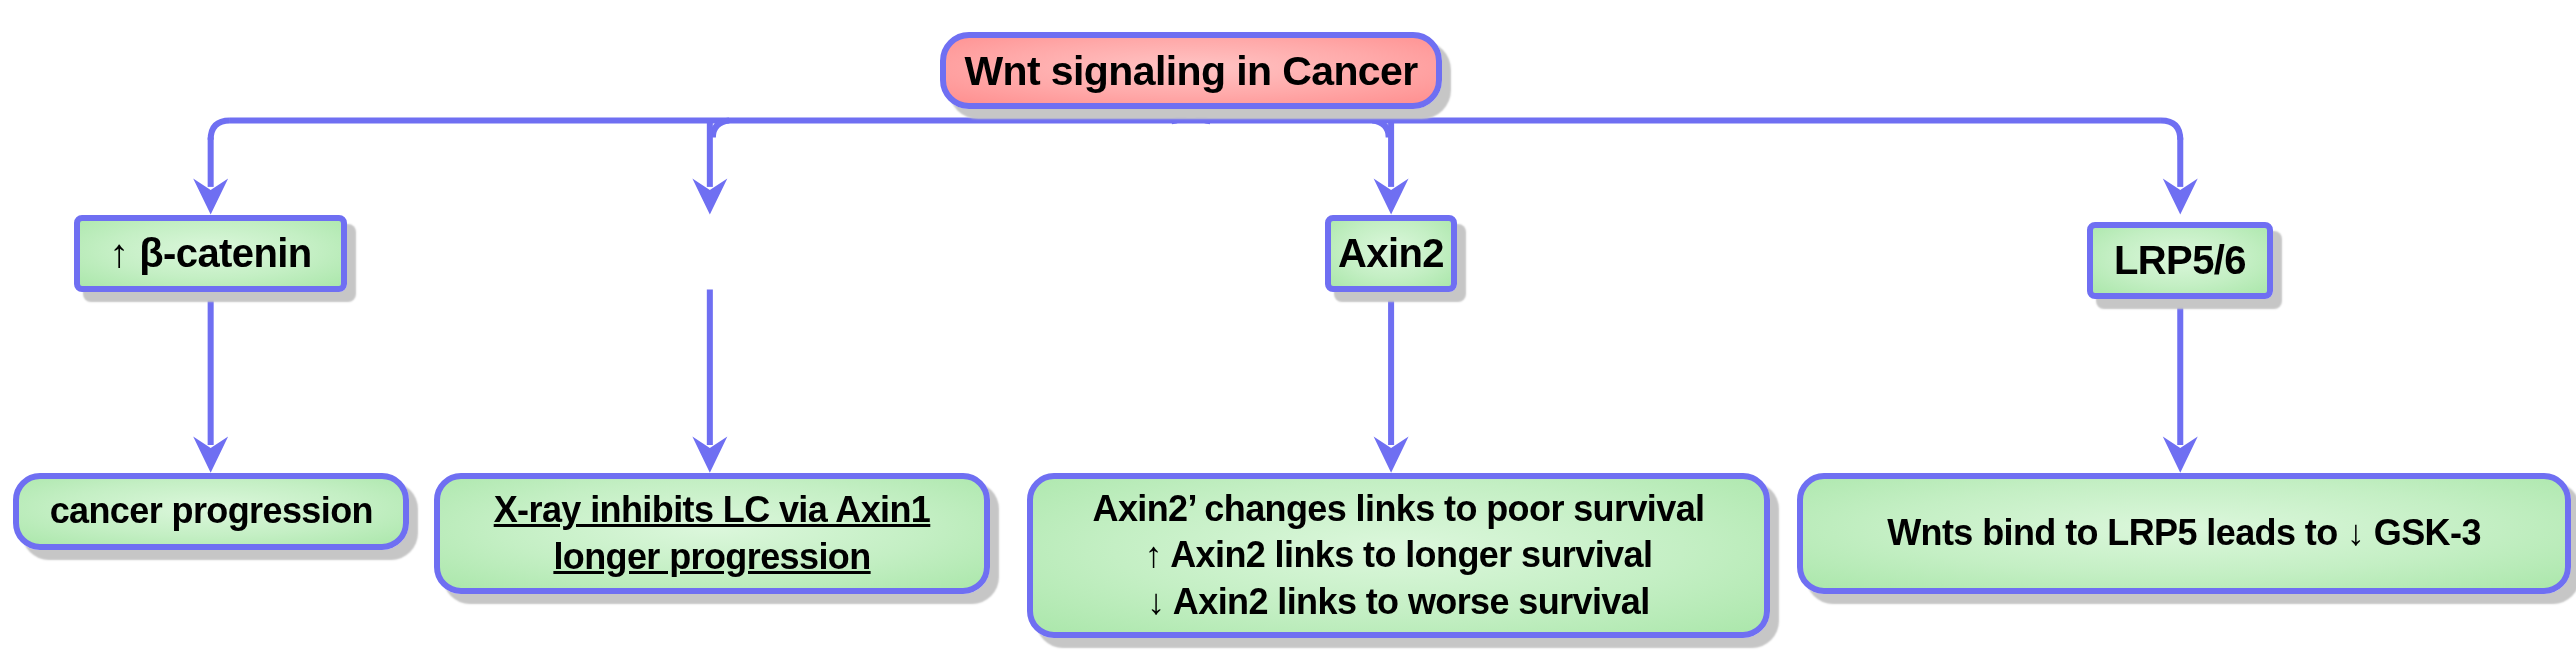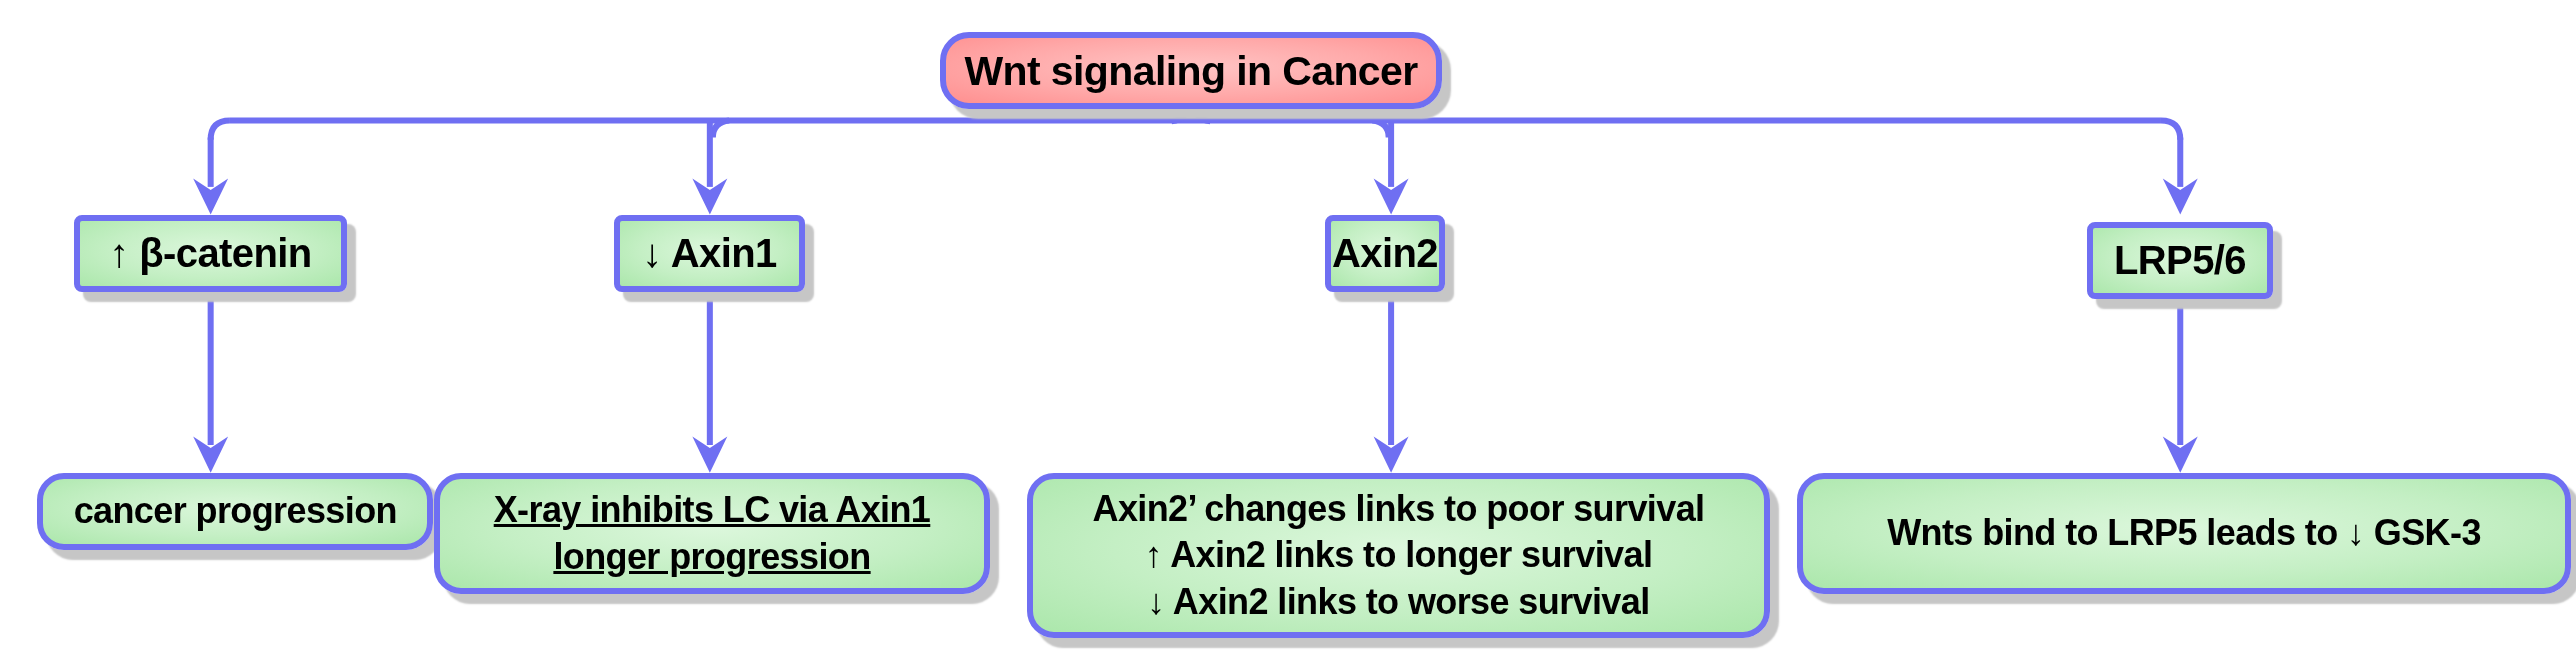--- a/index.html
+++ b/index.html
@@ -37,24 +37,24 @@
     background: radial-gradient(ellipse at 50% 45%, #ffc4c4 0%, #ffa9a9 55%, #ff8f8f 100%);
     font-size: 41px;
     margin-top: 16px;
   }
   .green {
     background: radial-gradient(ellipse at 50% 45%, #dcf7dc 0%, #c4efc4 55%, #abe7ab 100%);
   }
   .l2 { height: 77px; top: 215px; border-radius: 8px; font-size: 40px; }
   .l2-beta  { left: 74px;  width: 273px; }
   .l2-axin1 { left: 614px; width: 191px; }
-  .l2-axin2 { left: 1325px; width: 120px; }
+  .l2-axin2 { left: 1325px; width: 132px; }
   .l2-lrp   { left: 2087px; width: 186px; margin-top: 7px; }
   .l3 { top: 473px; border-radius: 27px; font-size: 36px; }
-  .l3-cancer { left: 13.3px;   width: 396px;  height: 77px; margin-left: 24px; }
+  .l3-cancer { left: 13.3px;   width: 396px;  height: 77px; }
   .l3-xray   { left: 434px;  width: 556px;  height: 121px; text-decoration: underline; }
   .l3-axin2c { left: 1027px; width: 743px; height: 165px; justify-content: center; }
   .l3-wnts   { left: 1797px; width: 774px; height: 121px; }
   .line { display: block; white-space: nowrap; }
 </style>
 </head>
 <body>
 
 <div id="canvas">
 
@@ -95,23 +95,20 @@
     </g>
   </svg>
 
   <div class="node root-node">
     <span class="line">Wnt signaling in Cancer</span>
   </div>
 
   <div class="node green l2 l2-beta">
     <span class="line">↑ β-catenin</span>
   </div>
-  <div class="node green l2 l2-axin1">
-    <span class="line">↓ Axin1</span>
-  </div>
   <div class="node green l2 l2-axin2">
     <span class="line">Axin2</span>
   </div>
   <div class="node green l2 l2-lrp">
     <span class="line">LRP5/6</span>
   </div>
 
   <div class="node green l3 l3-cancer">
     <span class="line">cancer progression</span>
   </div>

